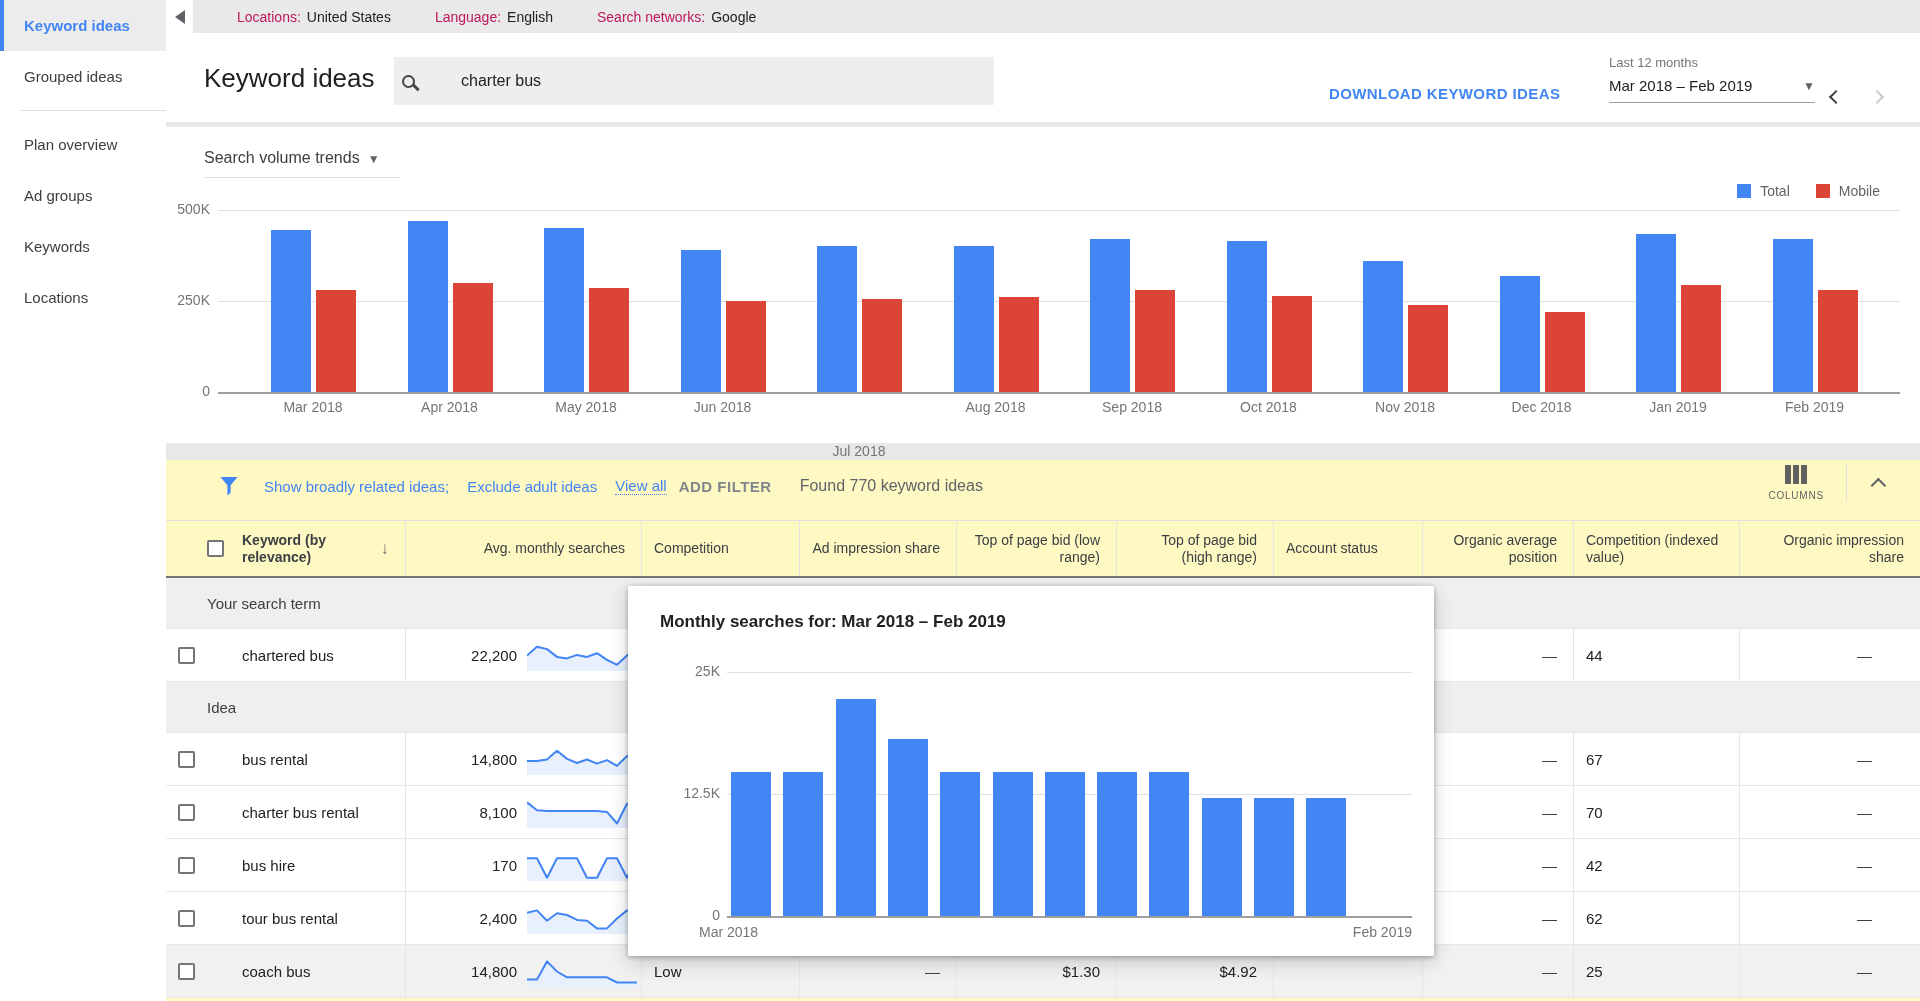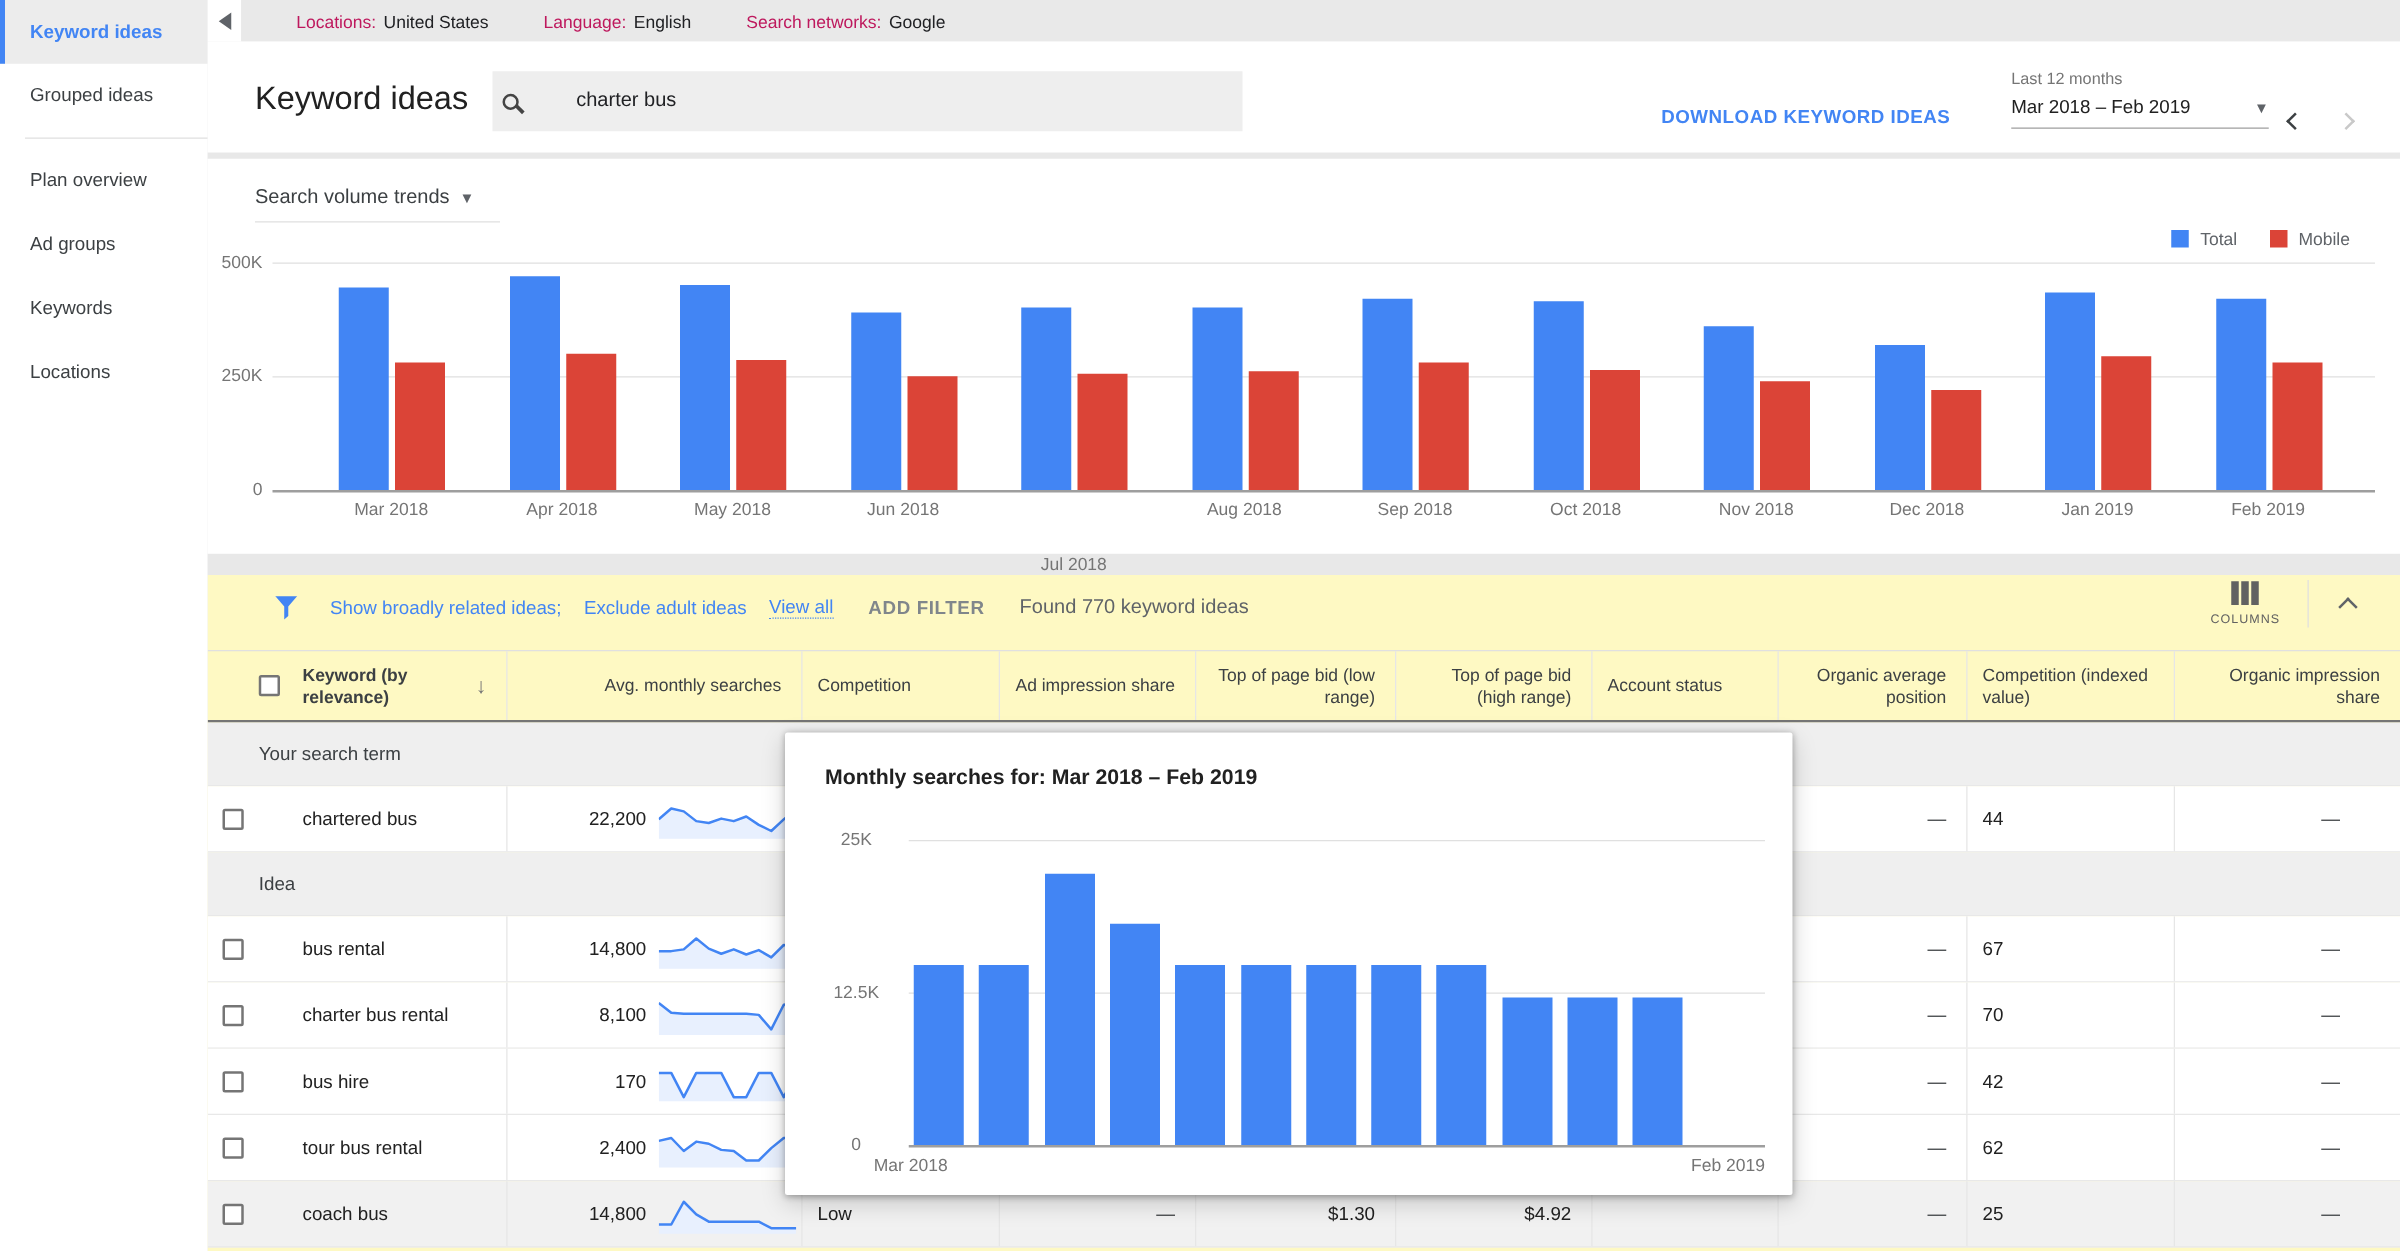--- a/index.html
+++ b/index.html
@@ -59,21 +59,21 @@
   .myl { position:absolute; left:0; width:44px; text-align:right; font-size:14px; color:#757575; }
   .main-plot { position:absolute; left:52px; top:83px; width:1682px; height:182px; }
   .vbar { position:absolute; bottom:0; width:40px; }
   .mxl { position:absolute; top:272px; width:140px; text-align:center; font-size:14px; color:#757575; }
   
   .table-card { position:absolute; left:166px; top:460px; width:1754px; height:541px; background:#fef9c3; z-index:2; overflow:hidden; }
   .filter-row { position:absolute; left:0; top:0; right:0; height:52px; display:flex; align-items:center; padding-left:54px; }
   .funnel { width:18px; height:19px; background:#4285f4; margin-right:26px; flex:none;
     clip-path:polygon(0 0,100% 0,59% 46%,59% 86%,41% 100%,41% 46%); }
   .flink { font-size:15px; color:#4285f4; cursor:pointer; margin-right:18px; }
-  .view-all { font-size:15px; color:#4285f4; cursor:pointer; border-bottom:1px dotted #4285f4; margin-right:28px; }
+  .view-all { font-size:15px; color:#4285f4; cursor:pointer; border-bottom:1px dotted #4285f4; margin-right:12px; }
   .add-filter { font-size:15px; font-weight:700; letter-spacing:.5px; color:#80868b; cursor:pointer; margin-right:28px; }
   .found-text { font-size:16px; color:#5f6368; }
   .cols-ctl { position:absolute; right:34px; top:4px; display:flex; align-items:center; }
   .cols-btn { display:flex; flex-direction:column; align-items:center; cursor:pointer; margin-right:22px; }
   .cols-icon { display:flex; gap:2px; }
   .cols-icon span { width:6px; height:19px; background:#616161; }
   .cols-label { font-size:10px; letter-spacing:.8px; color:#616161; margin-top:6px; }
   .vdiv { width:1px; height:38px; background:#e0e0e0; margin-right:28px; }
   .chev-up { width:11px; height:11px; border-left:2px solid #5f6368; border-top:2px solid #5f6368;
     transform:rotate(45deg) translateY(3px); cursor:pointer; }
@@ -99,21 +99,21 @@
   .avg-cell { gap:10px; padding-right:4px; }
   .avg-cell svg { flex:none; cursor:pointer; }
   .dash { color:#3c4043; }
   .pad-big { padding-right:48px; }
   
   .popup { position:absolute; left:628px; top:586px; width:806px; height:370px; background:#fff;
     border-radius:2px; z-index:20; box-shadow:0 1px 5px rgba(0,0,0,.3), 0 6px 20px rgba(0,0,0,.18); }
   .popup-title { position:absolute; left:32px; top:26px; font-size:17px; font-weight:700; color:#212121; }
   .pgl { position:absolute; left:99px; width:685px; height:1px; background:#e0e0e0; }
   .pgl.zero { background:#9e9e9e; height:2px; }
-  .pyl { position:absolute; left:22px; width:70px; text-align:center; font-size:14px; color:#757575; }
+  .pyl { position:absolute; left:22px; width:70px; text-align:right; font-size:14px; color:#757575; }
   .popup-bars { position:absolute; left:99px; top:86px; width:685px; height:244px; }
   .pbar { position:absolute; bottom:0; width:40px; background:#4285f4; }
   .popup-xlabels { position:absolute; left:71px; top:338px; width:713px; display:flex;
     justify-content:space-between; font-size:14px; color:#757575; }
 </style>
 </head>
 <body>
 
 <div class="sidebar">
   <div id="sidebar-list">

